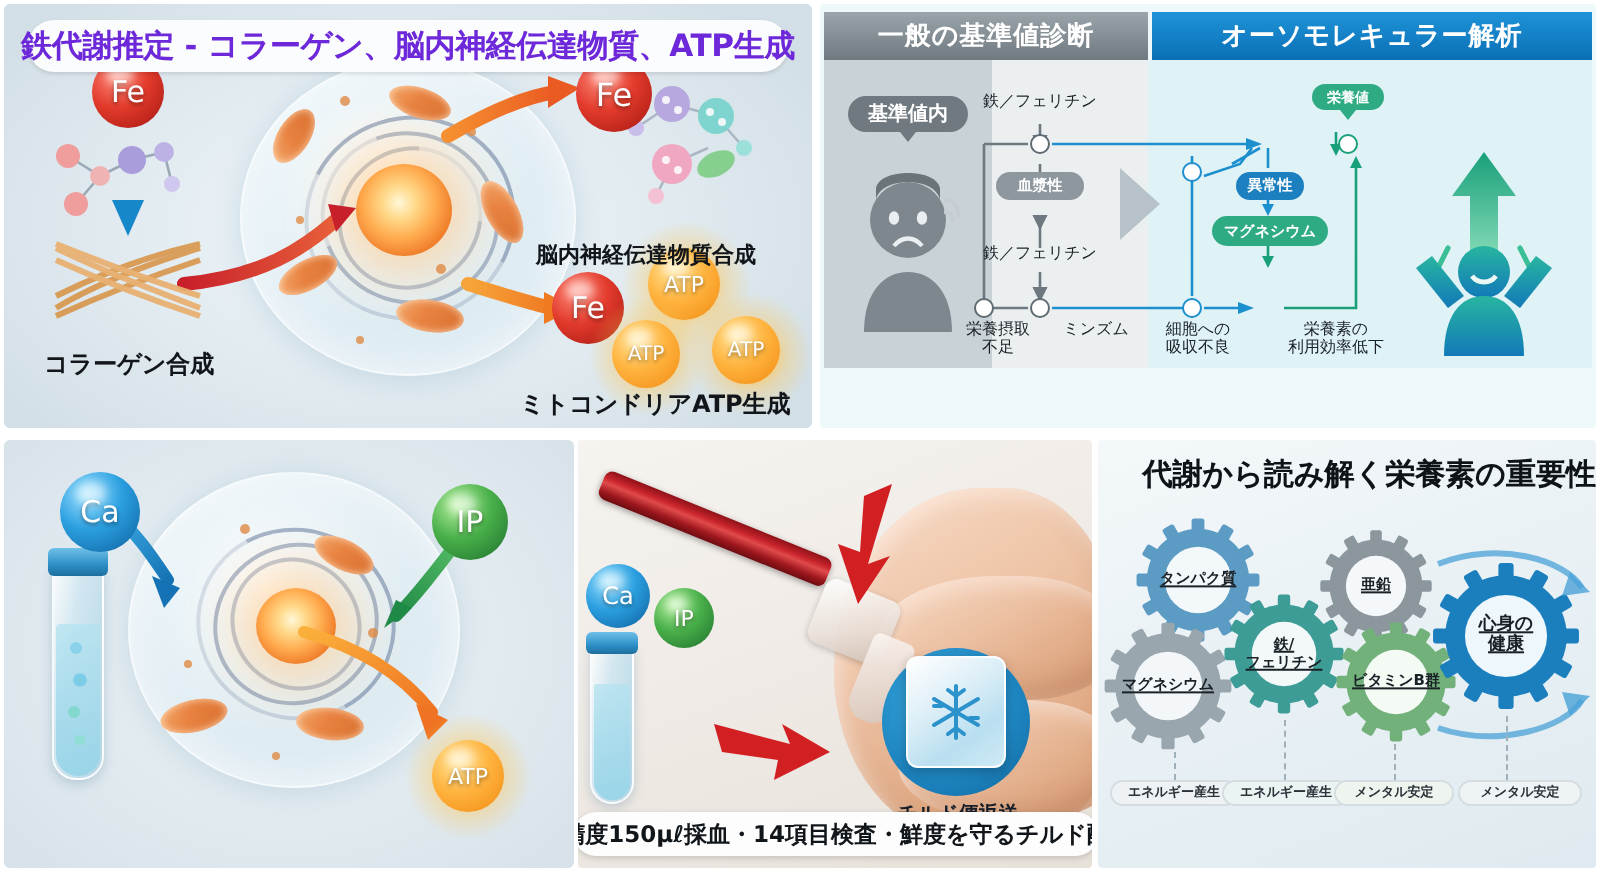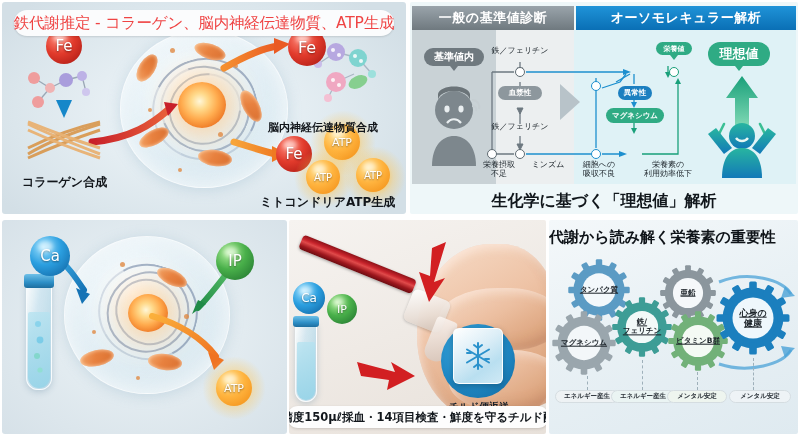--- a/index.html
+++ b/index.html
@@ -18,21 +18,21 @@
   
   #panel-cell-iron {
     left: 2px; top: 2px; width: 404px; height: 212px;
     background:
       radial-gradient(ellipse 60% 70% at 48% 52%, #f3f8fb 0%, #e4edf2 45%, #dbe6ec 75%, #d3dfe6 100%);
     border-radius: 3px;
   }
   .title-pill {
     position: absolute; background: #fbfcfd; border-radius: 18px;
     display: flex; align-items: center; justify-content: center;
-    font-weight: normal; color: #ef4444; white-space: nowrap;
+    font-weight: bold; color: #6d28d9; white-space: nowrap;
     box-shadow: 0 1px 2px rgba(0,0,0,.12);
   }
   #cell-title {
     left: 12px; top: 8px; width: 380px; height: 26px; font-size: 15.5px;
     letter-spacing: -0.2px;
   }
 
   
   .cell-blob {
     position: absolute; border-radius: 50%;
@@ -194,21 +194,21 @@
     background: radial-gradient(circle at 40% 35%, #3eaadf 0%, #1f88c4 55%, #10669c 100%);
   }
 
   
   #panel-gears {
     left: 549px; top: 220px; width: 249px; height: 214px;
     background: linear-gradient(160deg, #f4f8fa 0%, #e9f1f5 45%, #dfeaf0 100%);
     border-radius: 2px;
   }
   #gears-title {
-    position:absolute; left:0; top:8px; width:100%; text-align:left;
+    position:absolute; left:0; top:8px; width:100%; text-align:right;
     font-weight:bold; font-size:15px; color:#0e1318;
   }
   .gear { position:absolute; }
   .gear-label {
     position:absolute; left:50%; top:50%; transform: translate(-50%,-50%);
     font-size: 7.5px; font-weight:bold; color:#1a2127; text-align:center;
     line-height:1.15; white-space:nowrap;text-decoration:underline;
   }
   .tag-chip {
     position:absolute; height: 13px; border-radius: 7px;
@@ -436,23 +436,20 @@
     <div class="node-dot gr" style="left:259px; top:65px;"></div>
 
     <div class="flow-lbl" style="left:62px; top:158px; width:54px; white-space:pre-line;">栄養摂取
 不足</div>
     <div class="flow-lbl" style="left:112px; top:158px; width:52px;">ミンズム</div>
     <div class="flow-lbl" style="left:160px; top:158px; width:58px; white-space:pre-line;">細胞への
 吸収不良</div>
     <div class="flow-lbl" style="left:222px; top:158px; width:72px; white-space:pre-line;">栄養素の
 利用効率低下</div>
 
-    <div class="bubble-tag tip" style="left:298px; top:40px; width:62px; height:24px; background:#2fab84; color:#2fab84; font-size:13px; border-radius:12px;">
-      <span style="color:#fff;">理想値</span>
-    </div>
     <svg style="position:absolute; left:296px; top:72px; width:72px; height:104px;" viewBox="0 0 72 104">
       <defs>
         <linearGradient id="gUp" x1="0" y1="1" x2="0" y2="0">
           <stop offset="0%" stop-color="#7fd8b4"></stop>
             <stop offset="100%" stop-color="#19a07a"></stop>
         </linearGradient>
         <linearGradient id="gBody" x1="0" y1="0" x2="0" y2="1">
           <stop offset="0%" stop-color="#28b5a0"></stop>
             <stop offset="100%" stop-color="#1279b8"></stop>
         </linearGradient>
@@ -464,21 +461,20 @@
         <path d="M54,50 L60,62"></path>
           <path d="M44,54 L46,66"></path>
       </g>
       <circle cx="36" cy="62" r="13" fill="url(#gBody)"></circle>
       <path d="M30,64 C33,68 39,68 42,64" stroke="#eaf7f3" stroke-width="2.4" fill="none"></path>
       <path d="M36,74 C48,74 56,84 56,104 L16,104 C16,84 24,74 36,74 Z" fill="url(#gBody)"></path>
       <path d="M18,80 L2,60 L10,54 L26,74 Z" fill="url(#gBody)"></path>
       <path d="M54,80 L70,60 L62,54 L46,74 Z" fill="url(#gBody)"></path>
     </svg>
 
-    <div class="flow-caption">生化学に基づく「理想値」解析</div>
   </div>
 
   <div class="panel" id="panel-cell-atp">
     <div class="cell-blob" id="cell2-blob"></div>
     <div class="er-ring" style="left:96px; top:44px; width:100px; height:96px; transform:rotate(16deg);"></div>
     <div class="er-ring" style="left:104px; top:52px; width:84px; height:80px; transform:rotate(-34deg); border-color:rgba(72,98,140,.42);"></div>
     <div class="er-ring" style="left:112px; top:60px; width:68px; height:64px; transform:rotate(52deg); border-color:rgba(72,98,140,.34);"></div>
     <div class="nucleus" id="cell2-nuc"></div>
 
     <div class="mito" style="left:154px; top:50px; width:32px; height:15px; transform:rotate(26deg);"></div>

